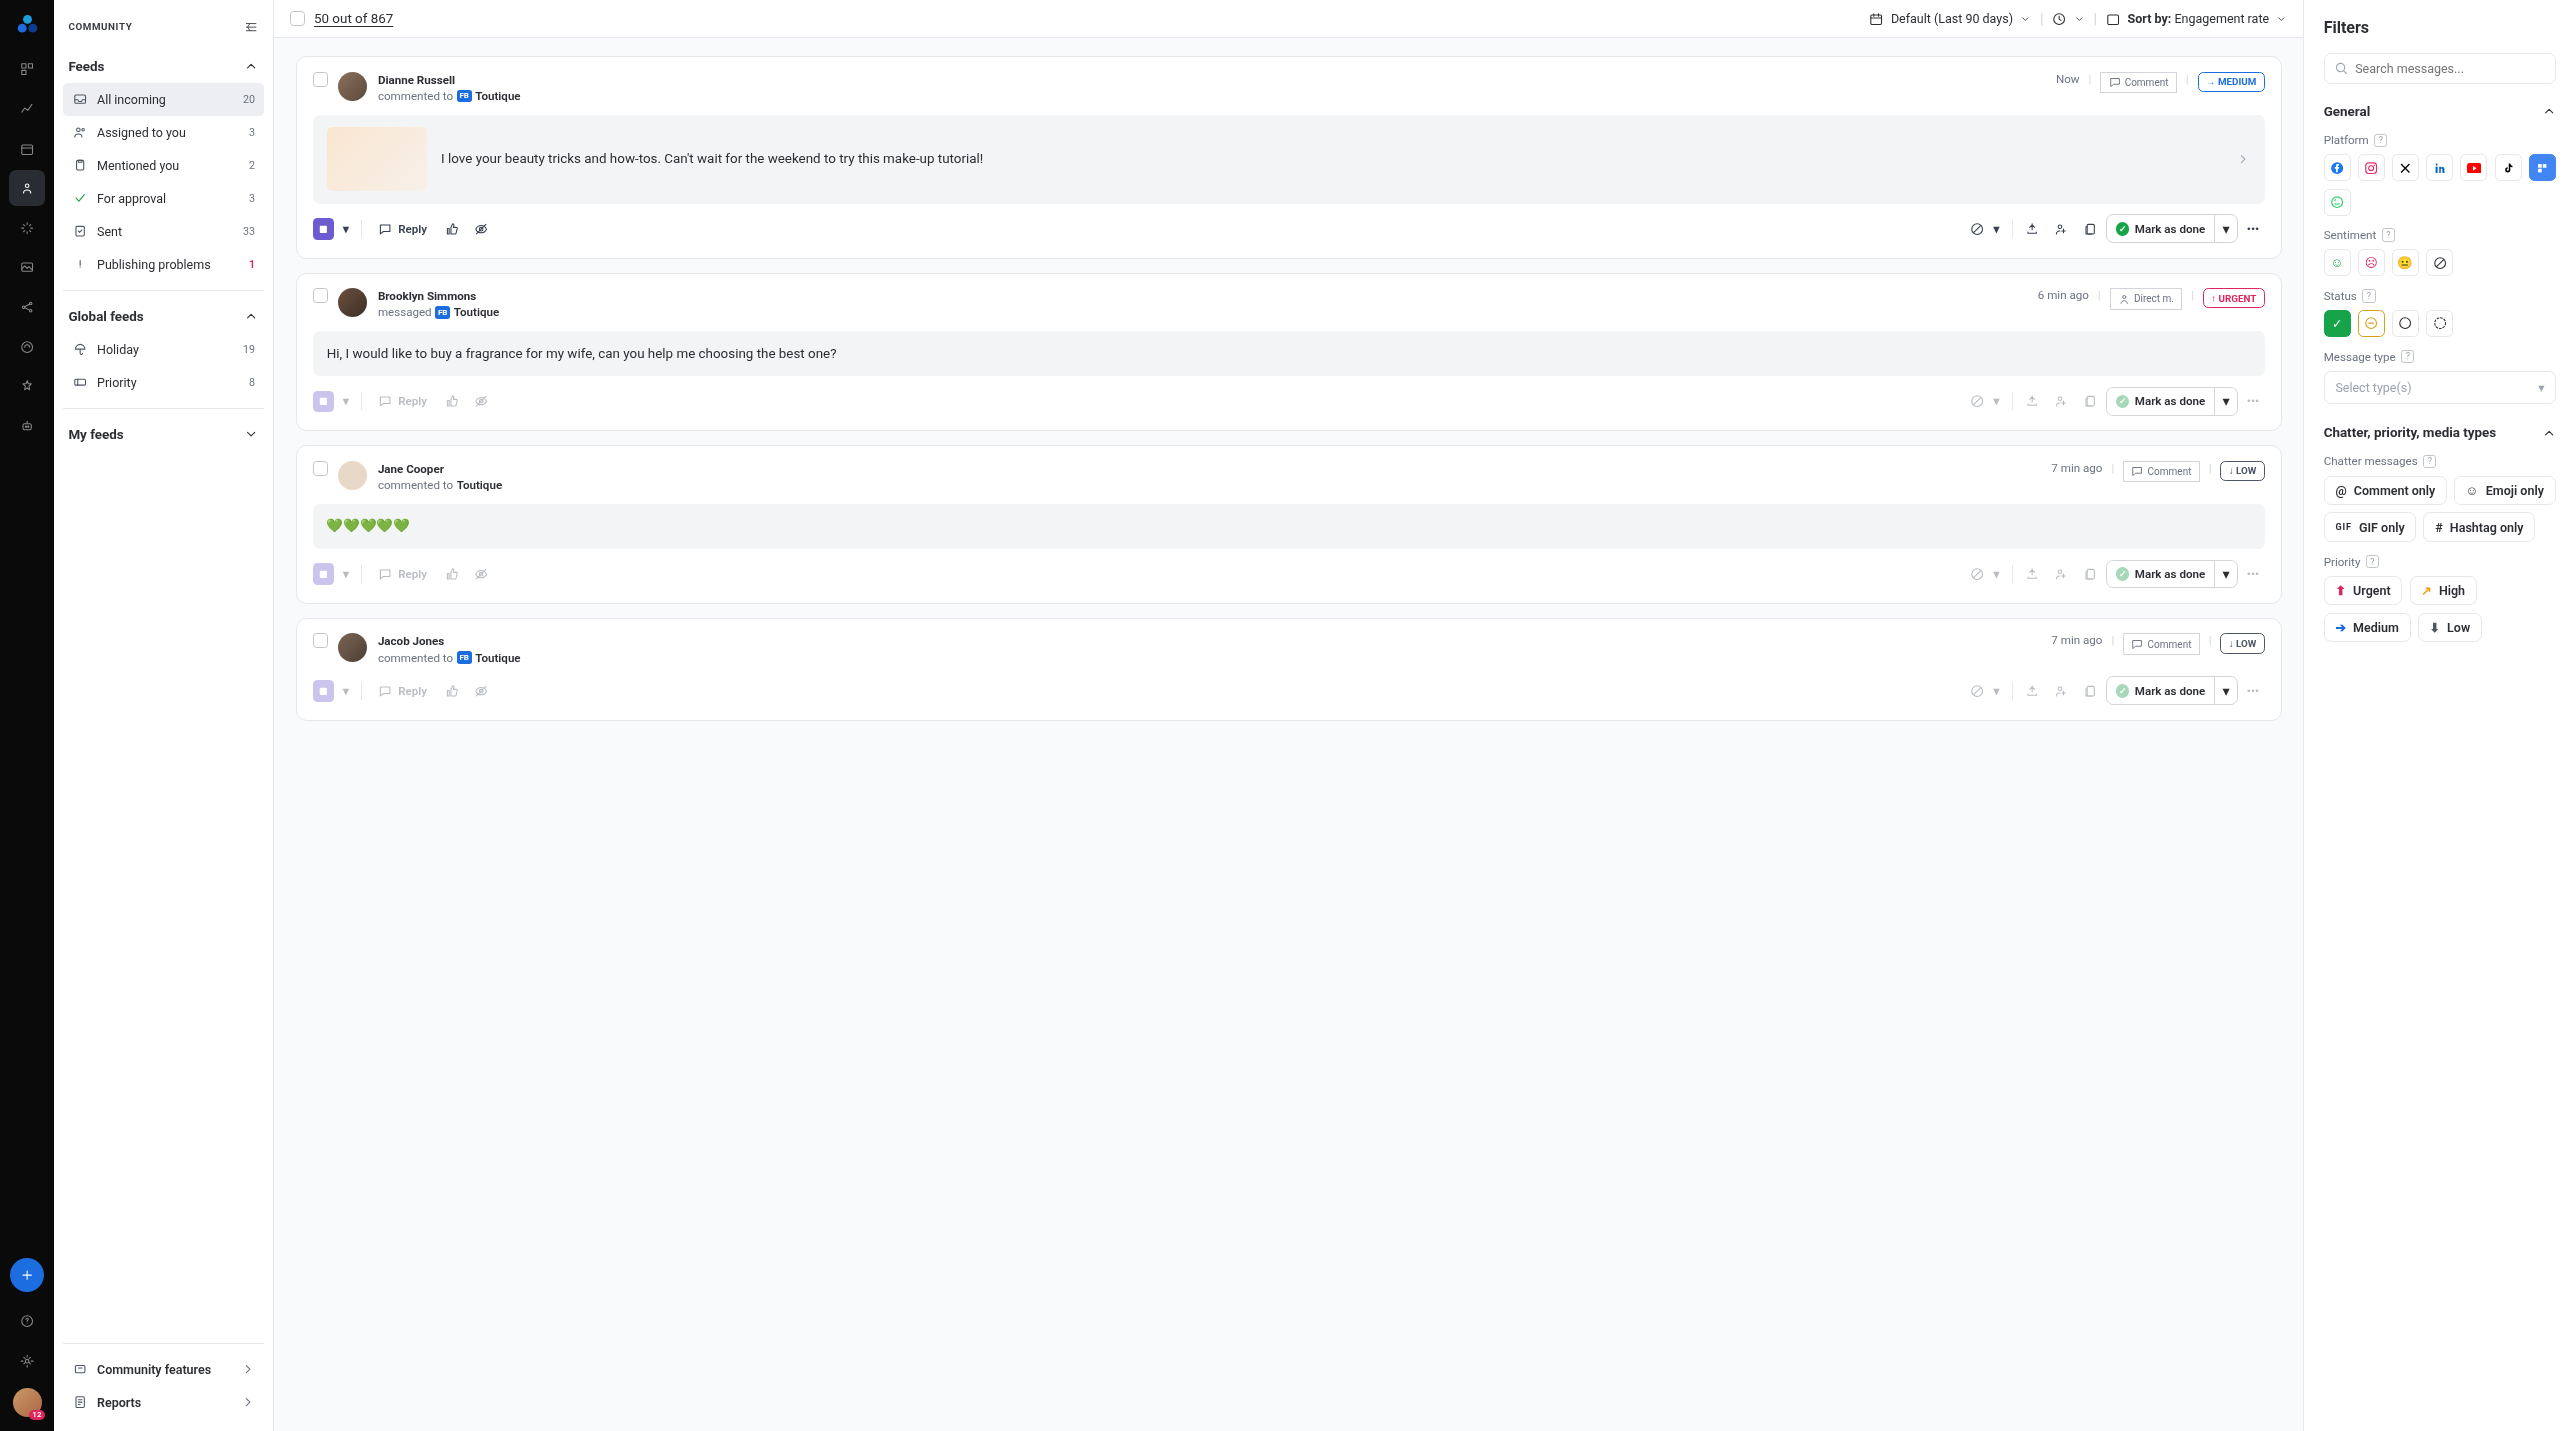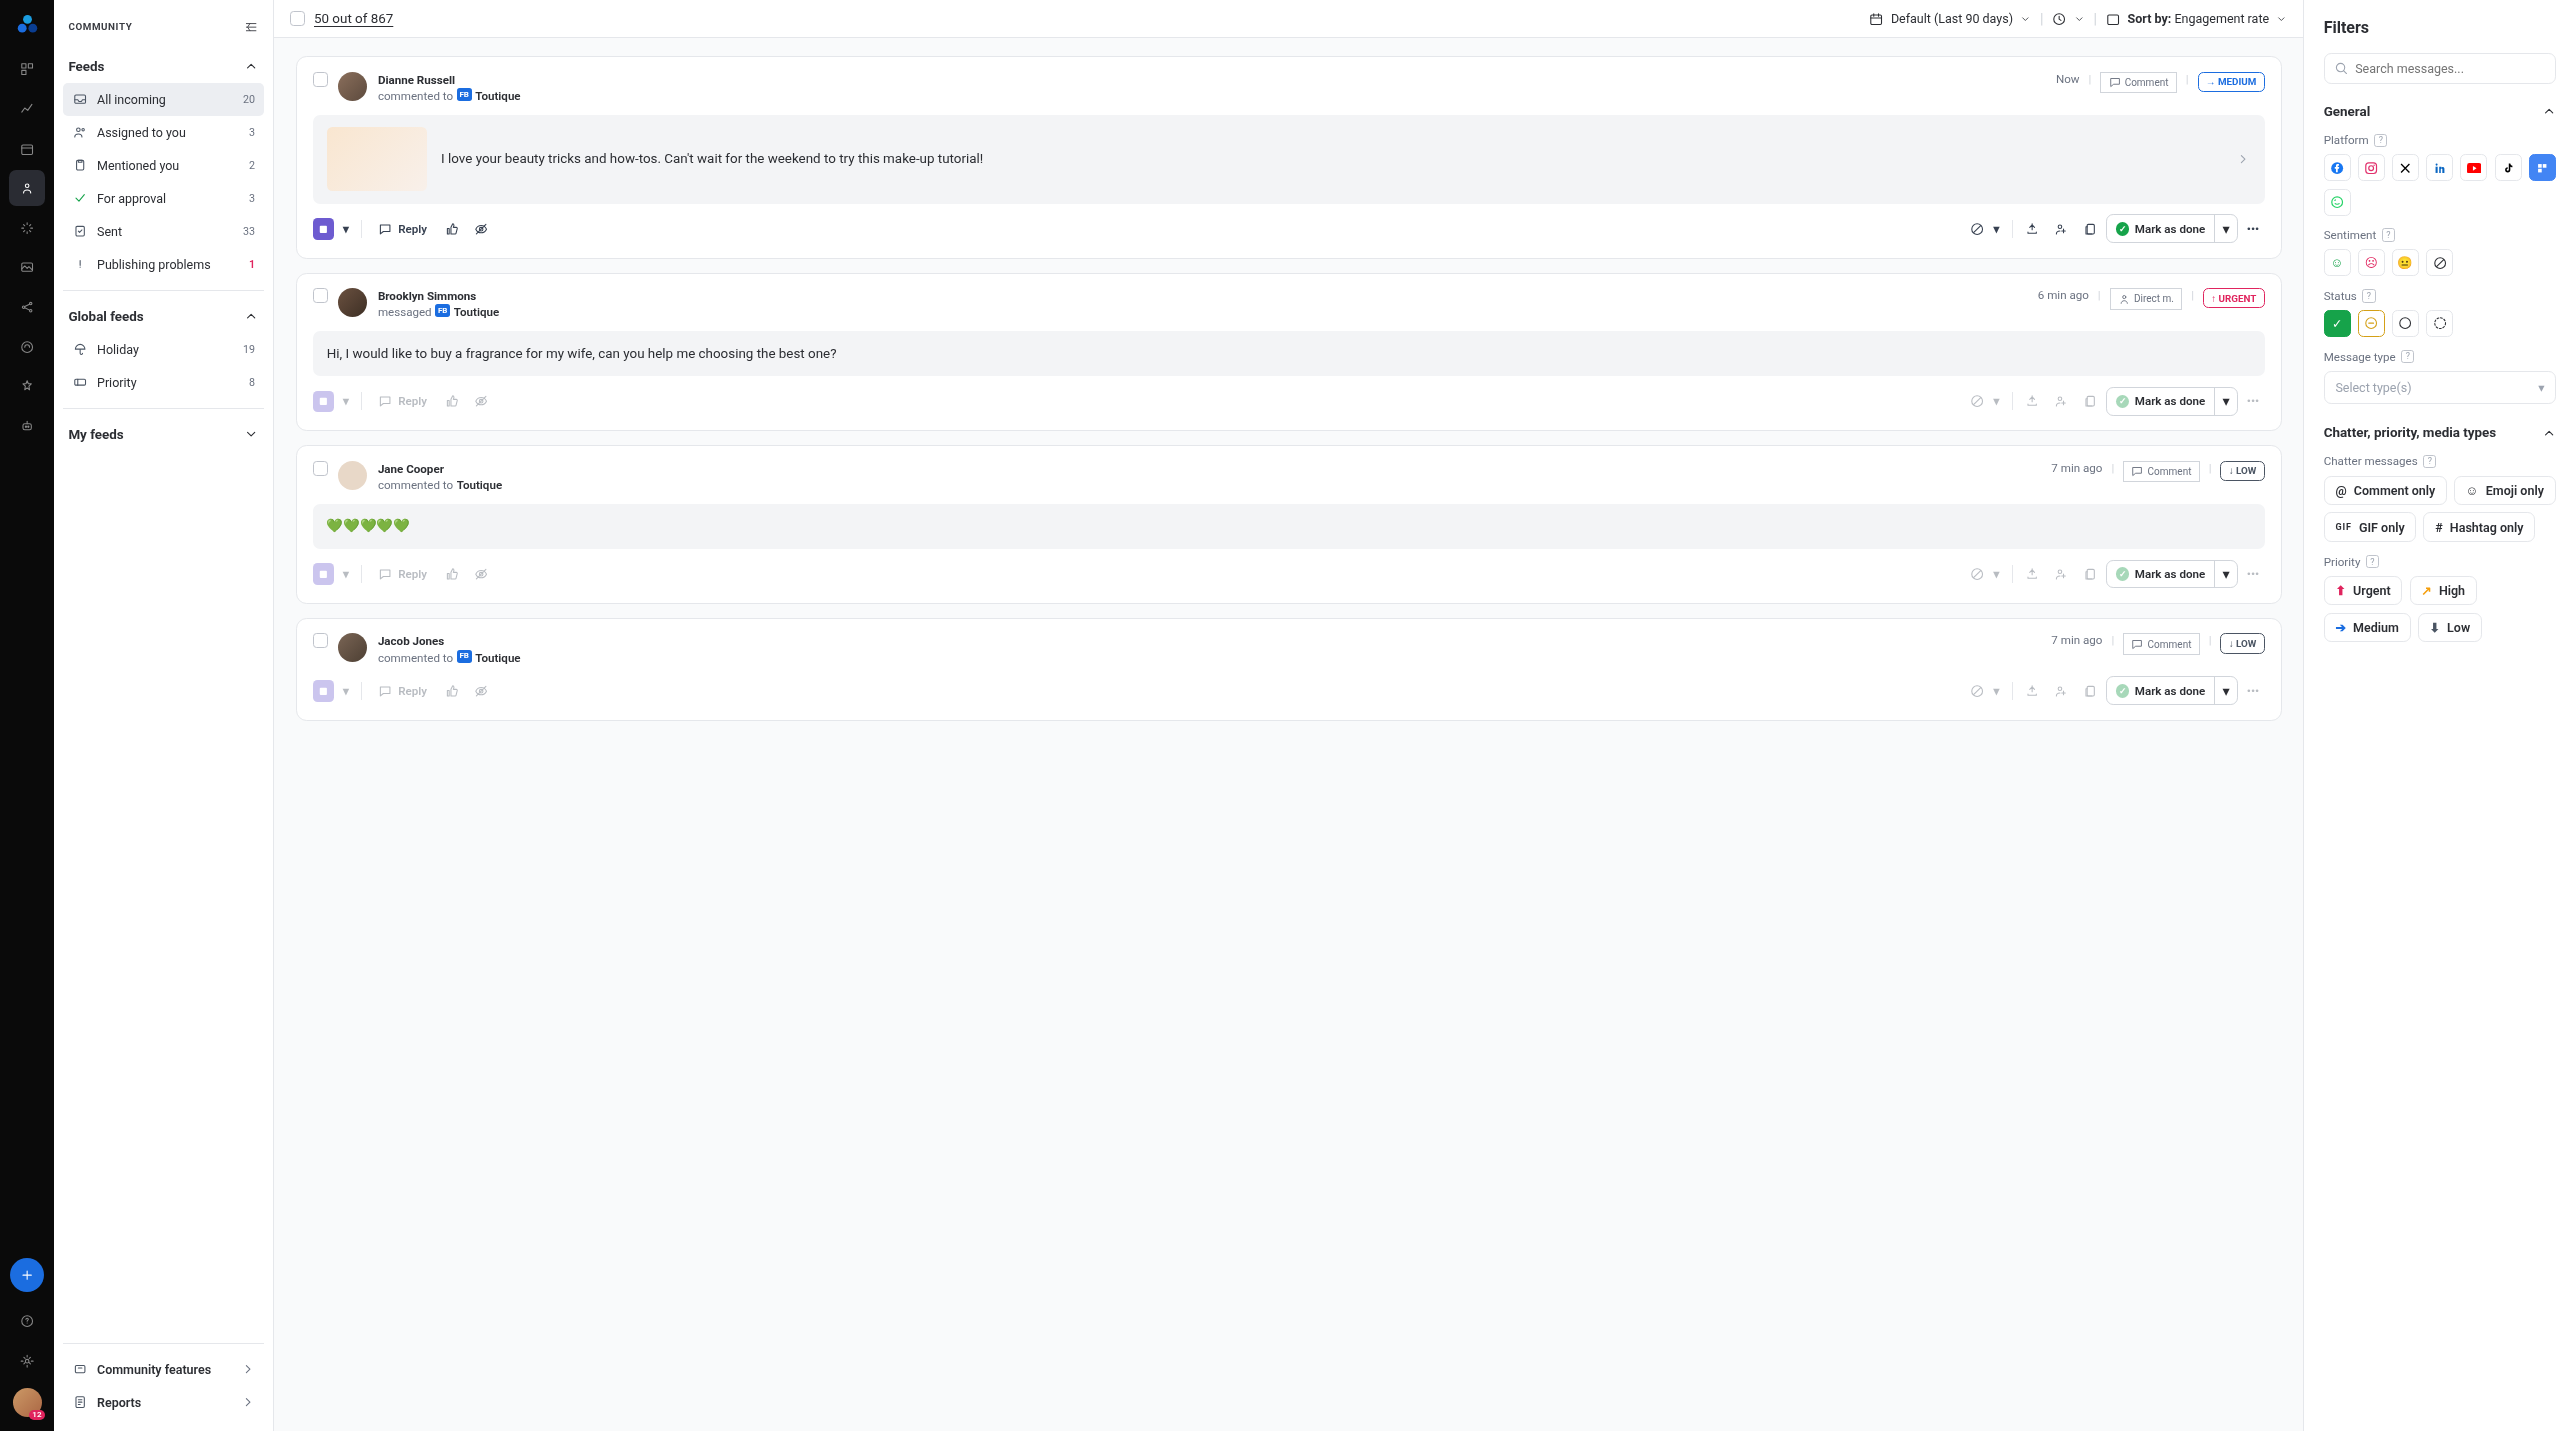--- a/index.html
+++ b/index.html
@@ -30,21 +30,21 @@
 .topbar .sp{flex:1}
 .topbar .grp{display:flex;align-items:center;gap:7.2px;font-size:12.5px;cursor:pointer}
 .topbar .sep{color:#d1d5db}
 .checkbox{width:15px;height:15px;border:1.3px solid #c0c4cc;border-radius:3.6px;cursor:pointer;flex-shrink:0}
 .feed{flex:1;overflow:auto;padding:18px 21.5px}
 .card{background:#fff;border:0.9px solid #e5e7eb;border-radius:10.7px;padding:14.3px 16px;margin-bottom:14.3px}
 .card .head{display:flex;align-items:flex-start;gap:10.7px}
 .av{width:29px;height:29px;border-radius:50%;flex-shrink:0;background:#d1c6b8}
 .card .meta{display:flex;flex-direction:column;font-size:11.6px;line-height:1.4}
 .card .meta .nm{font-weight:700}
-.card .meta .sub{color:#6b7280;display:flex;align-items:flex-start;gap:3.6px}
+.card .meta .sub{color:#6b7280;display:flex;align-items:center;gap:3.6px}
 .fbTag{background:#1b6de0;color:#fff;font-size:8px;font-weight:700;border-radius:2.7px;padding:0.9px 2.7px}
 .card .meta .sub .pg{color:#2c2e33;font-weight:600}
 .card .head .right{margin-left:auto;display:flex;align-items:flex-start;gap:9px;font-size:11.6px;color:#6b7280}
 .pill{display:flex;align-items:center;gap:3.6px;border:0.9px solid #d1d5db;border-radius:0;padding:2.7px 7.2px;font-size:10px;cursor:pointer}
 .prio{font-weight:700;font-size:9.8px;border-radius:5.4px;padding:3.6px 7.2px;display:flex;align-items:center;gap:3.6px}
 .prio.medium{border:1.3px solid #1b6de0;color:#1b6de0}
 .prio.urgent{border:1.3px solid #e0245e;color:#e0245e}
 .prio.low{border:1.3px solid #4b5563;color:#4b5563}
 .msgbox{margin-top:10.7px;background:#f3f4f6;border-radius:7.2px;padding:12.5px 14.3px;display:flex;align-items:center;gap:14.3px;position:relative}
 .msgbox.plain{background:#f3f4f6}

